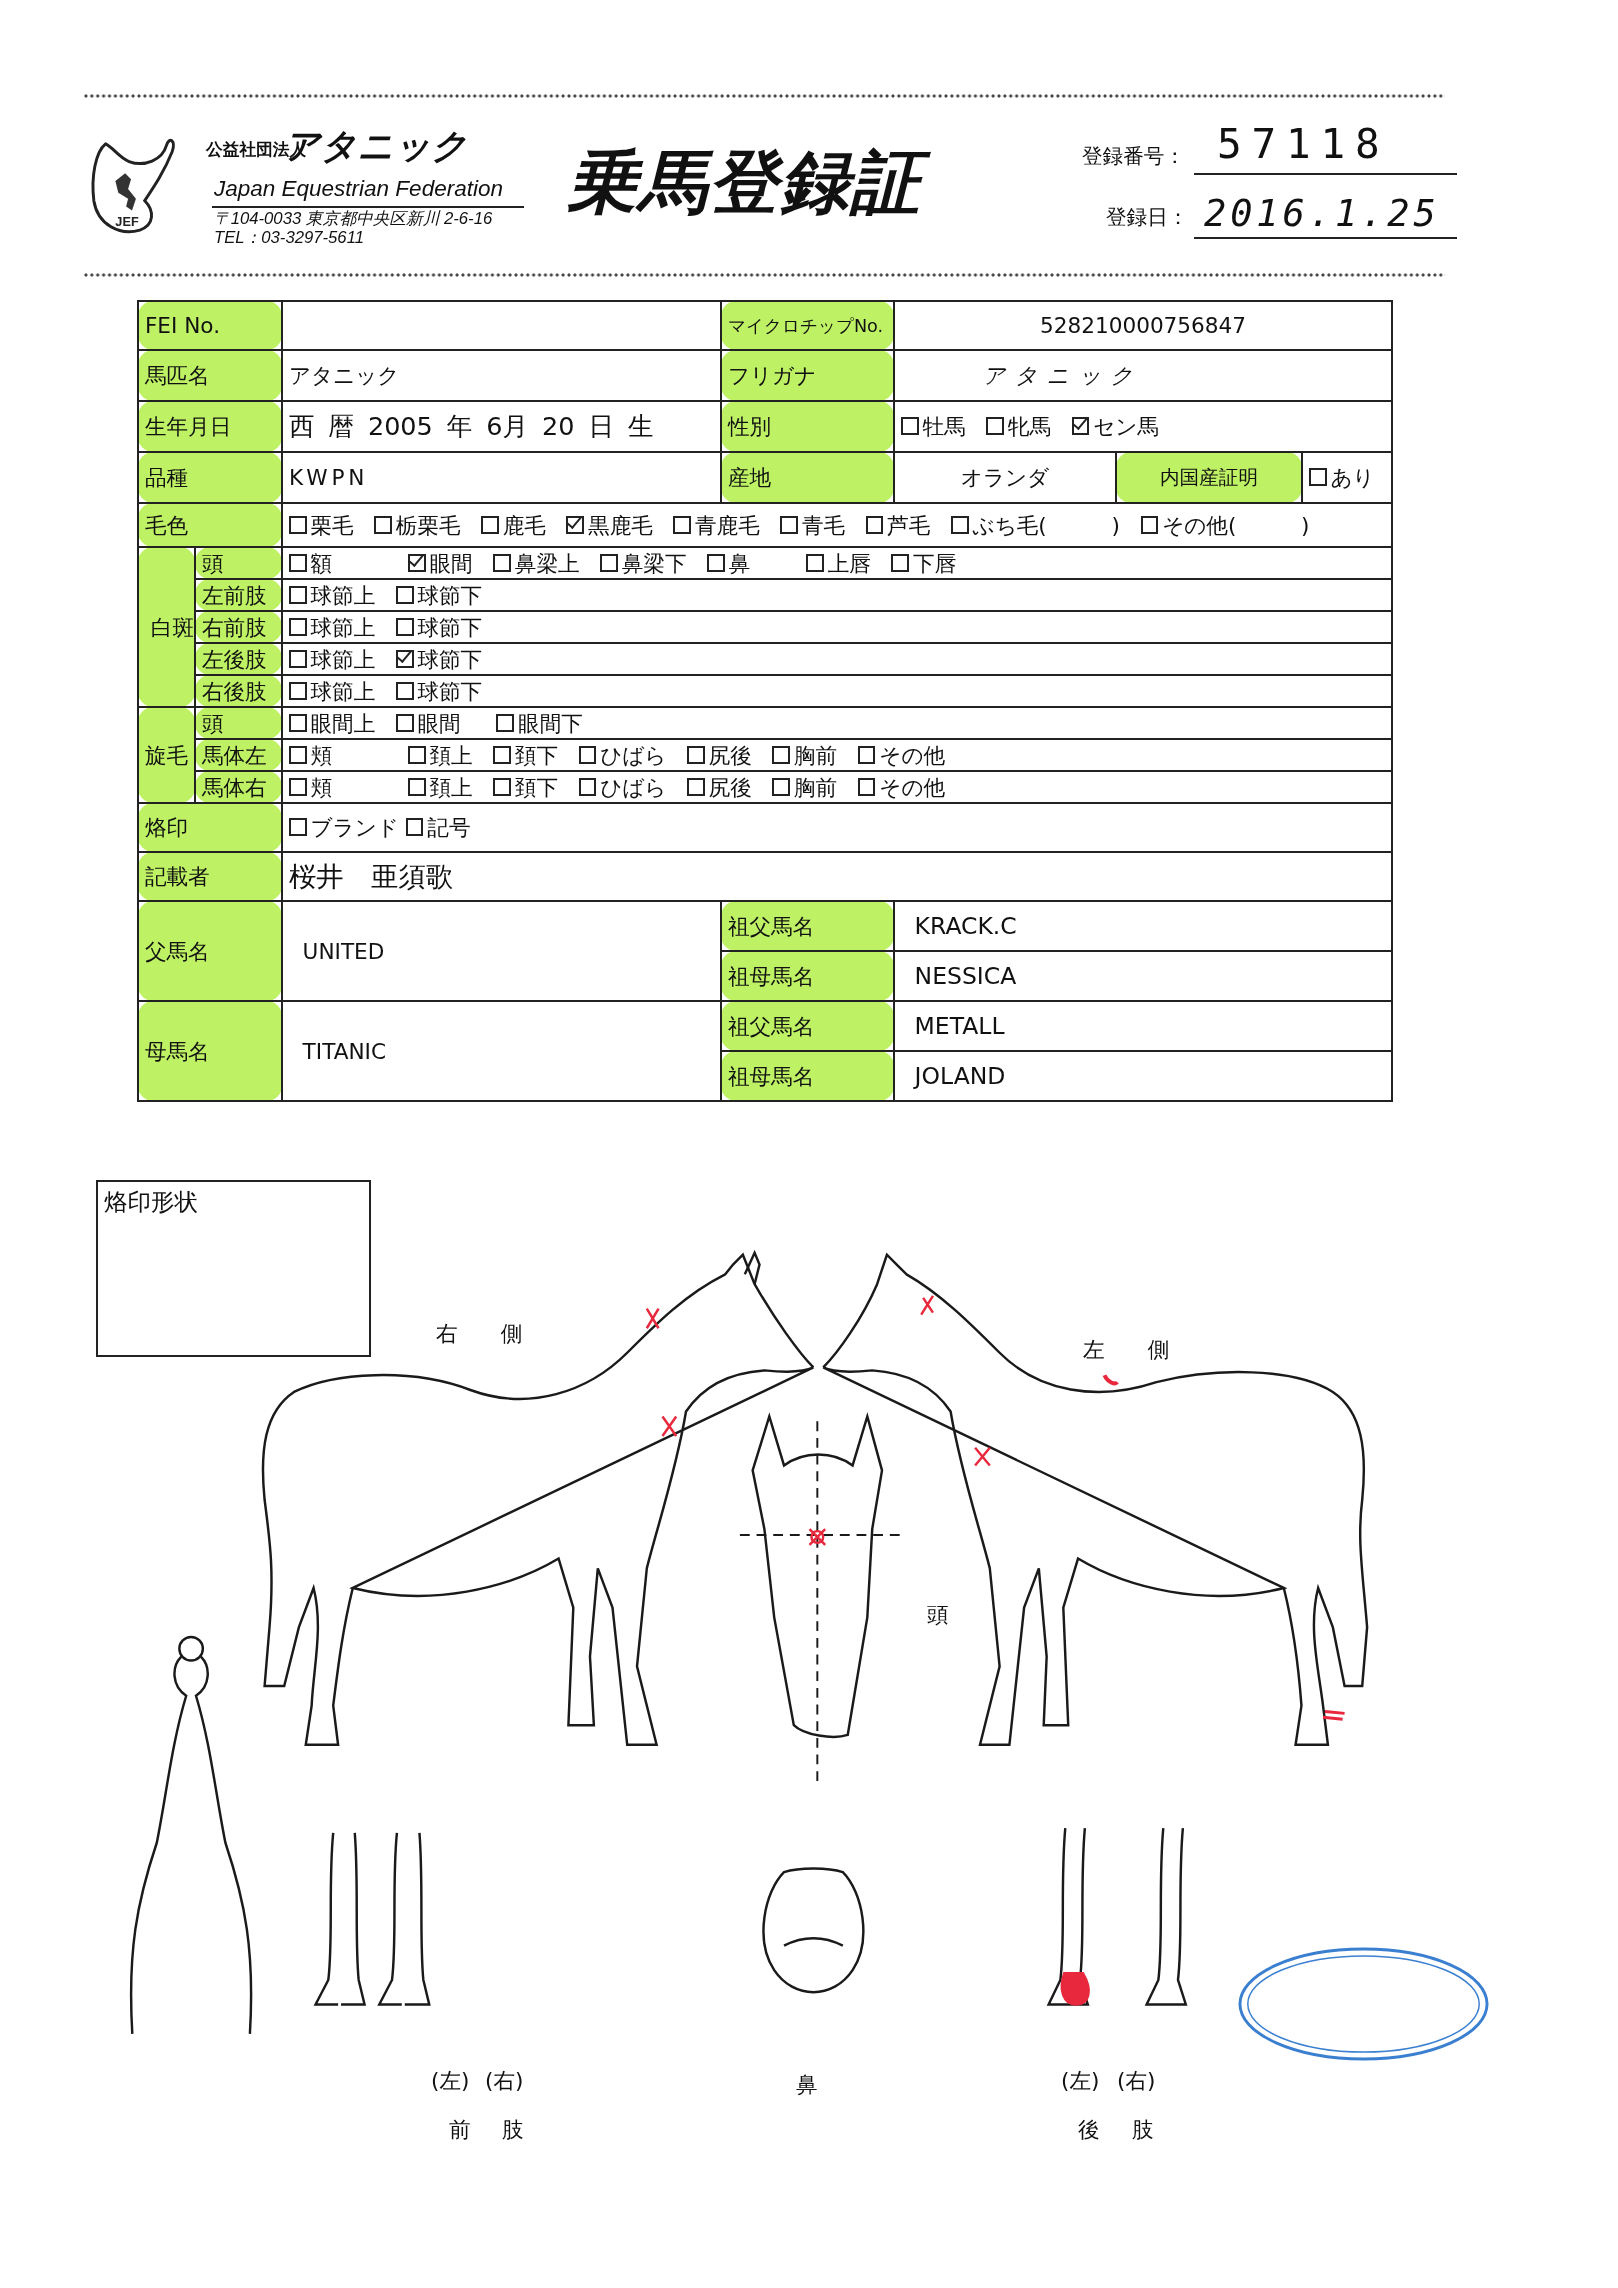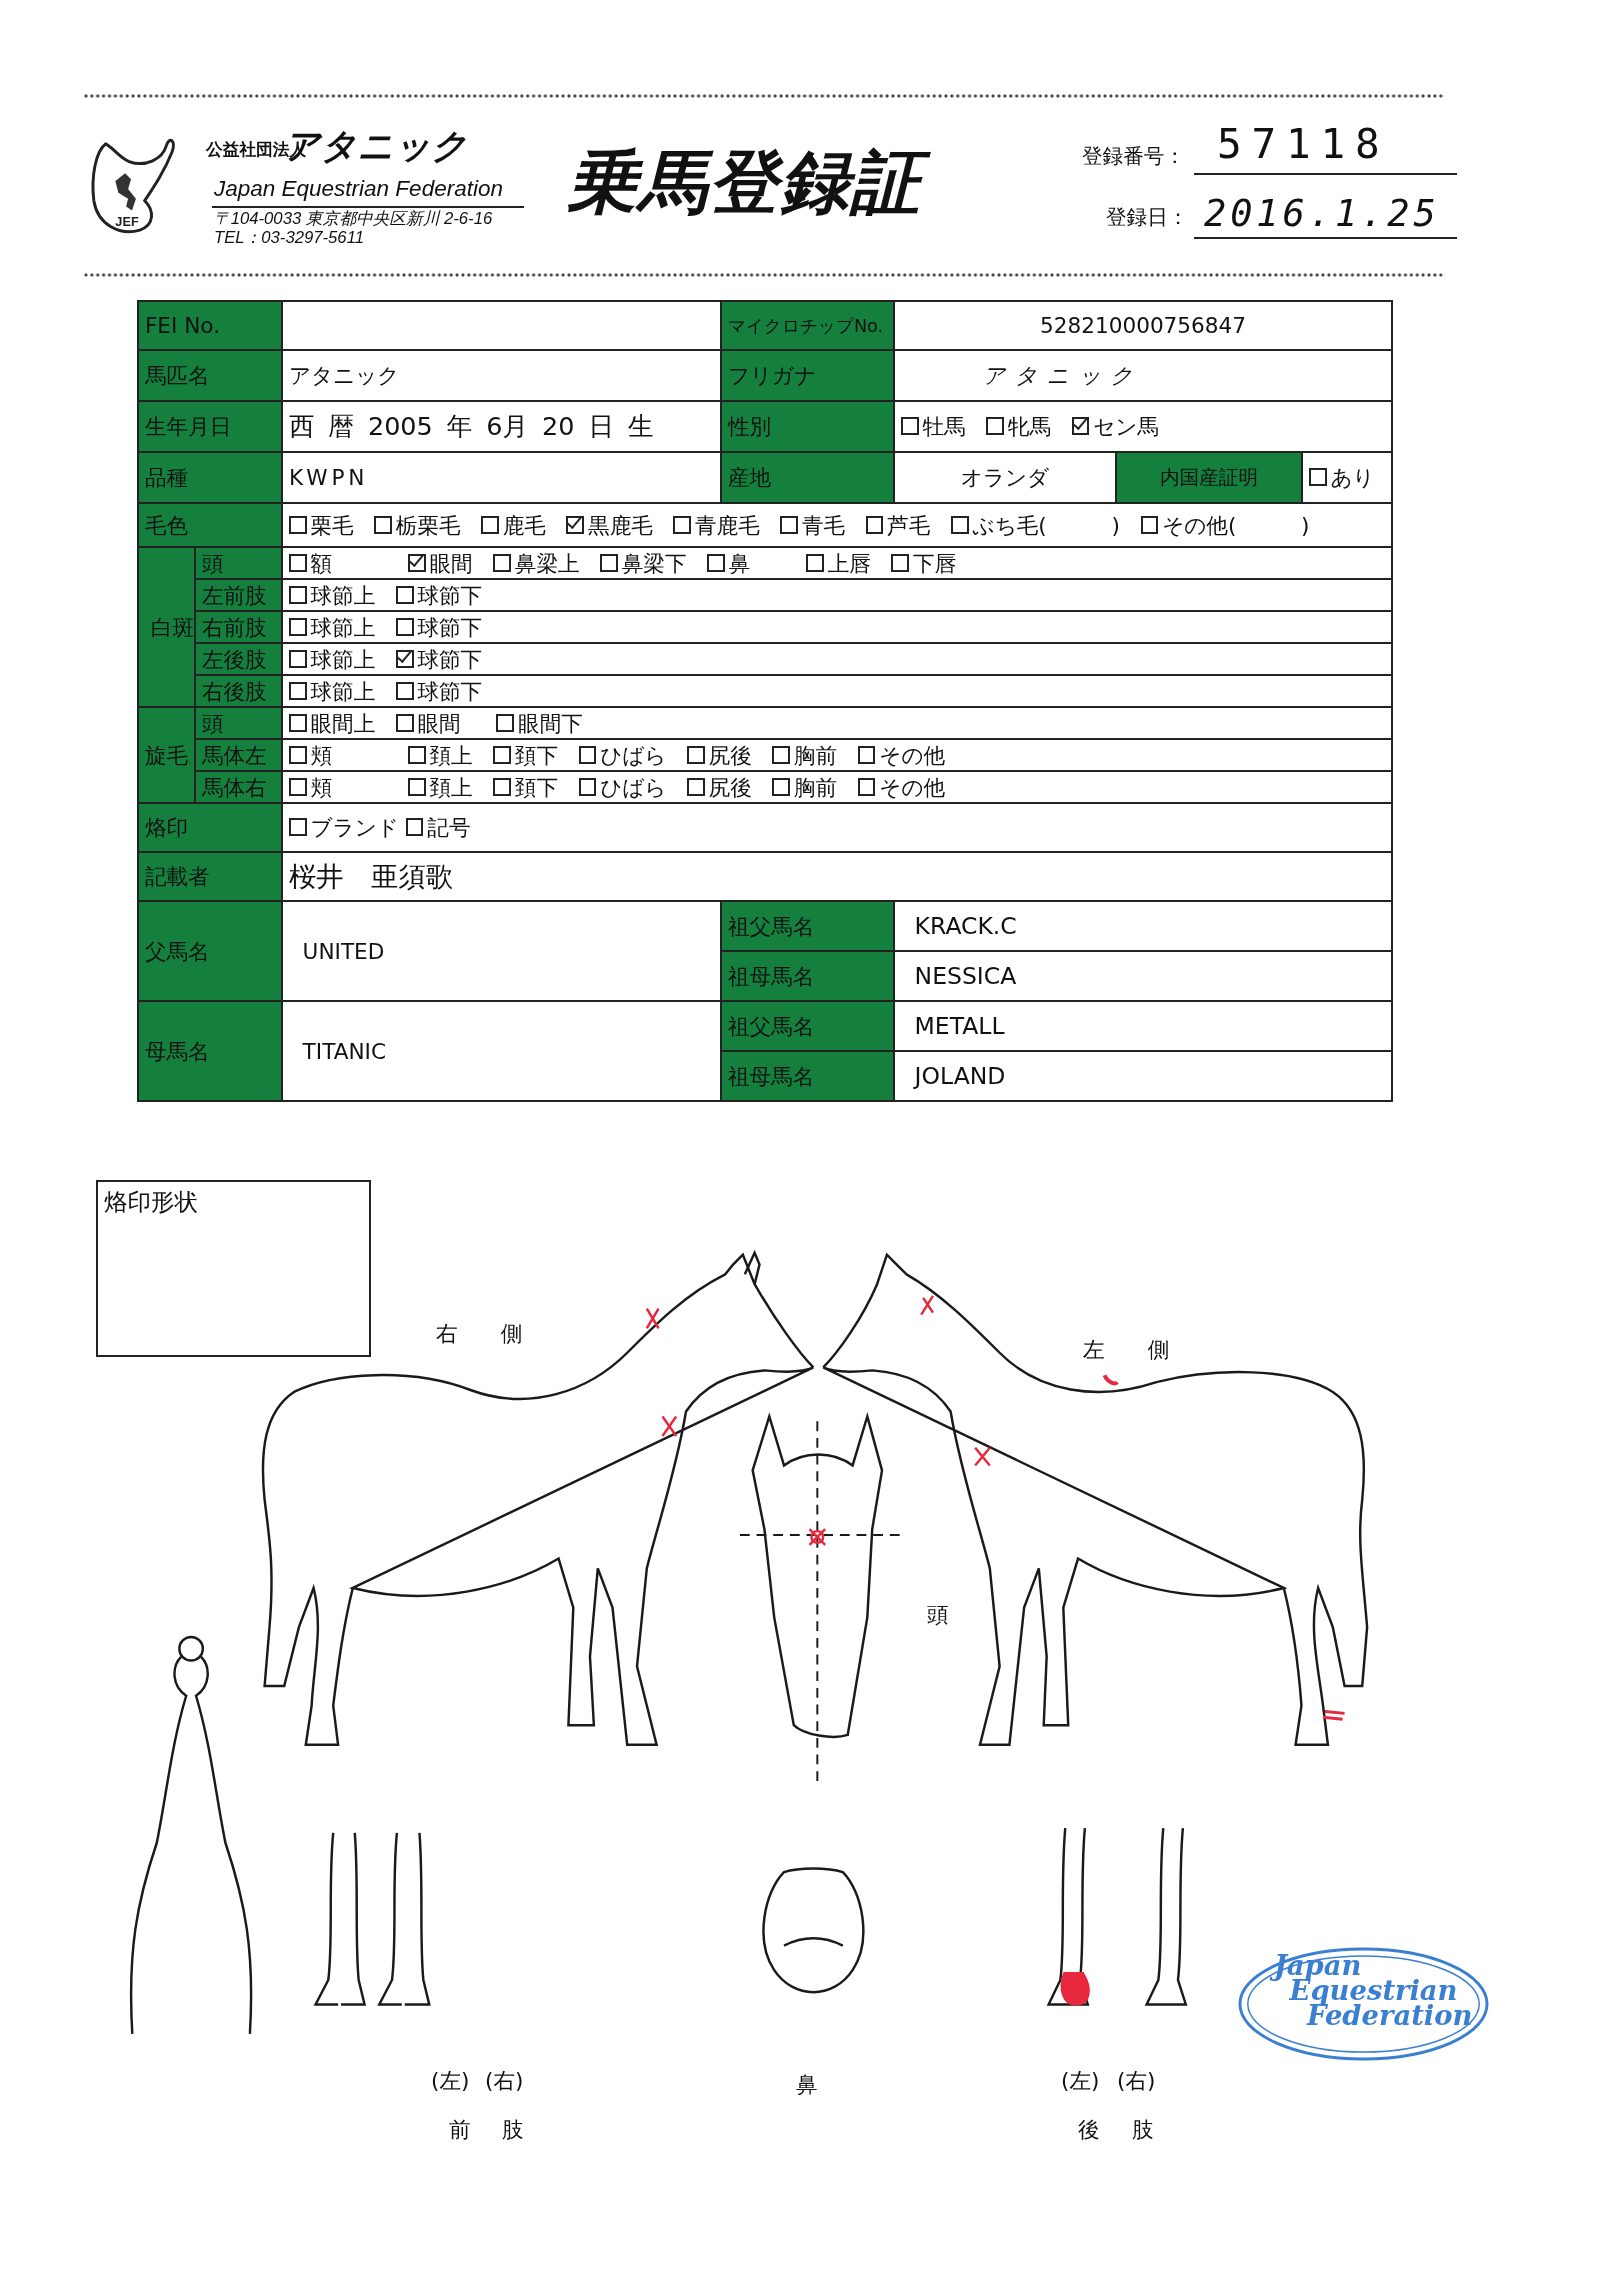--- a/index.html
+++ b/index.html
@@ -14,21 +14,21 @@
   .org-big{left:284px;top:123px;font-size:35px;font-weight:bold;font-style:italic;letter-spacing:1px;}
   .org-en{left:214px;top:176px;font-size:22.5px;font-style:italic;font-family:"Liberation Sans",sans-serif;}
   .org-rule{left:212px;top:206px;width:312px;height:2px;background:#222;}
   .org-addr{left:214px;top:210px;font-size:16.7px;font-style:italic;line-height:18.6px;font-family:"Liberation Sans",sans-serif;}
   .title{left:567px;top:137px;font-size:69px;font-weight:bold;font-style:italic;letter-spacing:2px;}
   .reg-label{font-size:20.6px;text-align:center;}
   .reg-line{height:2px;background:#222;}
   .hand{font-family:"DejaVu Sans Mono","Liberation Mono",monospace;}
   table.form{position:absolute;left:137px;top:300px;width:1255px;border-collapse:collapse;table-layout:fixed;}
   table.form td{border:2px solid #222;padding:0 5.9px;font-size:21.6px;white-space:nowrap;overflow:hidden;}
-  td.g{background:#15803d;color:#111;font-size:20.6px;}
+  td.g{background:#bef264;color:#111;font-size:20.6px;border-radius:15px;}
   td.center{text-align:center;}
   .cb{display:inline-block;width:13.7px;height:13.7px;border:2px solid #222;vertical-align:-1px;margin-right:3.9px;position:relative;}
   .cb.on::after{content:"";position:absolute;left:2px;top:-3.9px;width:5.9px;height:11.8px;border-right:2px solid #222;border-bottom:2px solid #222;transform:rotate(40deg);}
   .opt{display:inline-block;margin-right:13.7px;}
   .bigval{font-size:31px;}
   .pedval{font-size:27.4px;padding-left:19.6px !important;margin-left:9px;}
   .brandbox{left:96px;top:1180px;width:271px;height:173px;border:2px solid #222;}
   .brandbox span{position:absolute;left:5.9px;top:3.9px;font-size:23.5px;}
   .lbl{font-size:21.6px;}
   .stamp{left:1237px;top:1946px;width:253px;height:116px;}
@@ -302,19 +302,14 @@
 <div class="abs lbl" style="left:1061px;top:2066px">(左)</div>
 <div class="abs lbl" style="left:1117px;top:2066px">(右)</div>
 <div class="abs lbl" style="left:1078px;top:2115px">後</div>
 <div class="abs lbl" style="left:1132px;top:2115px">肢</div>
 
 <div class="abs stamp">
   <svg width="253" height="116" style="position:absolute;left:0;top:0" viewBox="0 0 258 118">
     <ellipse cx="129" cy="59" rx="126" ry="56" fill="none" stroke="#3a7fd0" stroke-width="3"></ellipse>
     <ellipse cx="129" cy="59" rx="118" ry="49" fill="none" stroke="#3a7fd0" stroke-width="1.5"></ellipse>
   </svg>
-  <div style="position:absolute;left:31px;top:3.9px;color:#3a7fd0;font-family:'DejaVu Serif',serif;font-style:italic;font-weight:bold;line-height:31px;">
-    <div style="font-size:27.4px;padding-left:5.9px">Japan</div>
-    <div style="font-size:27.4px;padding-left:21.6px;margin-top:-5.9px">Equestrian</div>
-    <div style="font-size:27.4px;padding-left:39px;margin-top:-5.9px">Federation</div>
-  </div>
 </div>
 
 
 </body></html>

